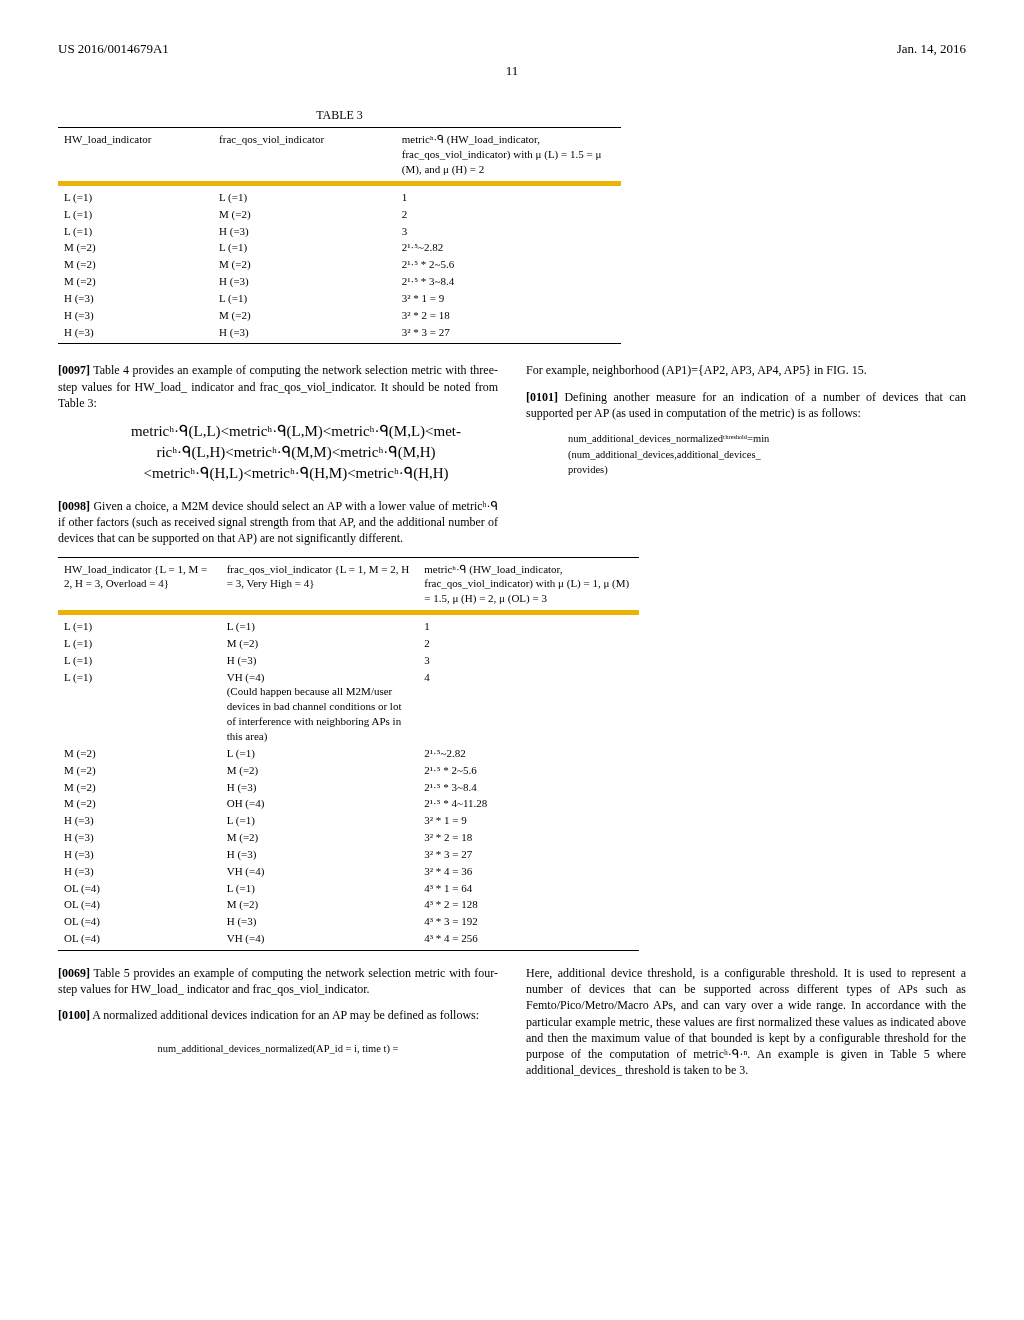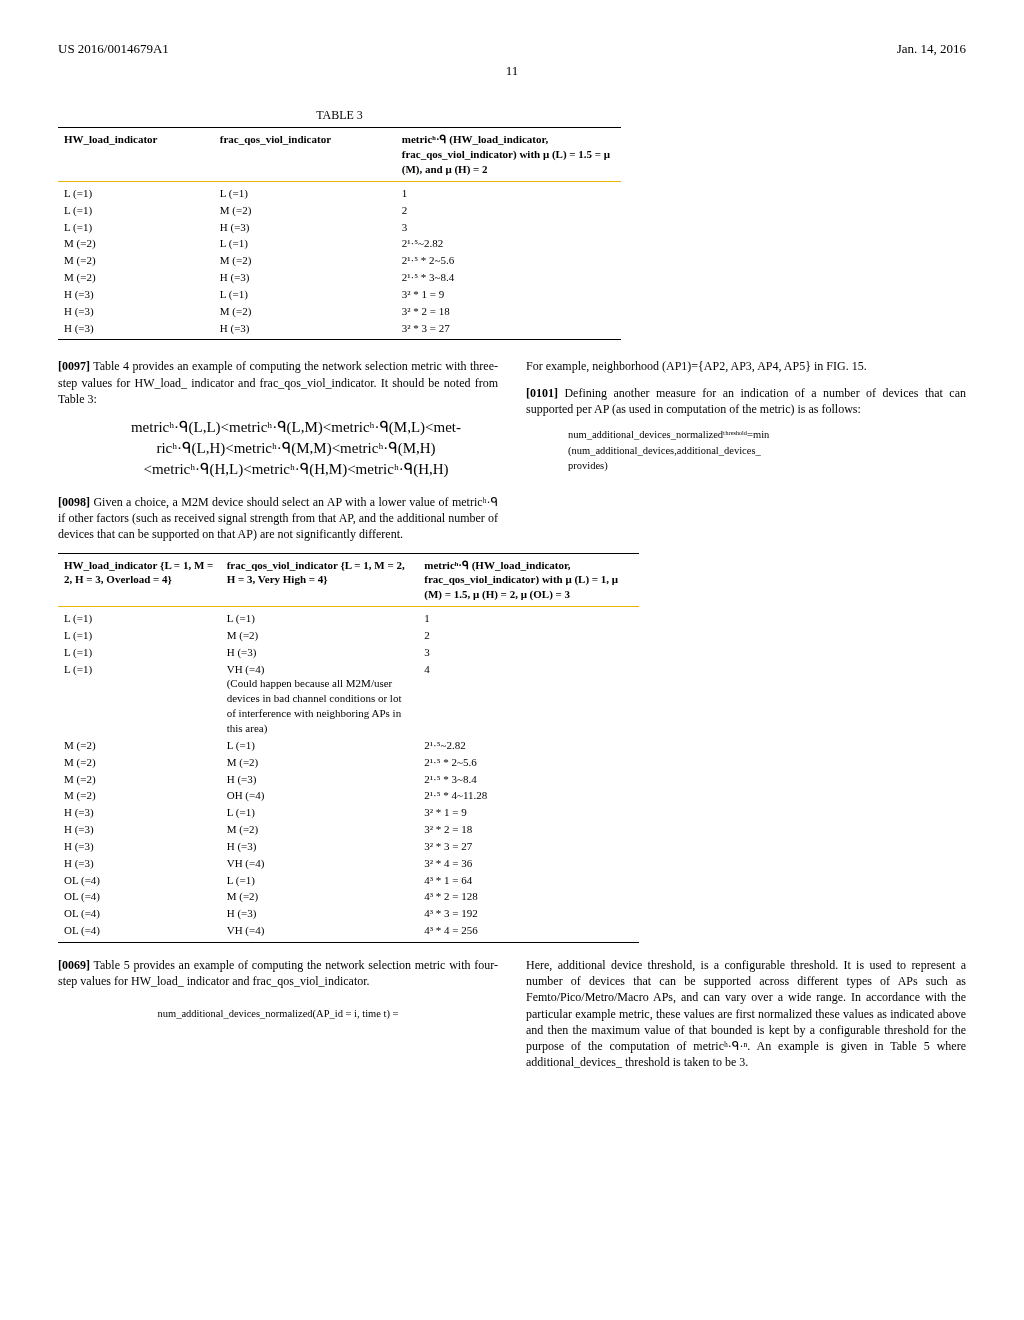--- a/index.html
+++ b/index.html
@@ -46,21 +46,21 @@
     font-size: 11px;
     margin: 0 auto 14px auto;
   }
   table.data th, table.data td {
     padding: 1px 6px;
     text-align: left;
     vertical-align: top;
     font-weight: normal;
   }
   table.data thead tr.topbar th { border-top: 1.5px solid #000; padding-top:4px;}
-  table.data thead tr.headrow th { border-bottom: 1px solid #eab308; padding-bottom:4px;font-weight:bold;}
+  table.data thead tr.headrow th { border-bottom: 5px solid #eab308; padding-bottom:4px;}
   table.data tbody tr:first-child td { padding-top:4px; }
   table.data tbody tr:last-child td { border-bottom: 1.5px solid #000; padding-bottom:4px;}
   .center-block {
     width: 62%;
     margin-bottom:18px;
   }
   .formula-block {
     font-size: 15px;
     text-align: center;
     margin: 10px 0 14px 36px;
@@ -257,20 +257,21 @@
           <td style="white-space: pre-line;">VH (=4)</td>
           <td style="white-space: pre-line;">4³ * 4 = 256</td>
         </tr>
       </tbody>
   </table>
 </div>
 
 <div class="columns">
   <div class="col">
     <p><span class="para-label">[0069]</span><span> Table 5 provides an example of computing the network selection metric with four-step values for HW_load_ indicator and frac_qos_viol_indicator.</span></p>
+    <p><span class="para-label">[0100]</span><span> A normalized additional devices indication for an AP may be defined as follows:</span></p>
     <div style="text-align:center; font-size:10.5px; margin-top:18px;">
       <div>num_additional_devices_normalized(AP_id = i, time t) =</div>
     </div>
   </div>
   <div class="col">
     <p>Here, additional device threshold, is a configurable threshold. It is used to represent a number of devices that can be supported across different types of APs such as Femto/Pico/Metro/Macro APs, and can vary over a wide range. In accordance with the particular example metric, these values are first normalized these values as indicated above and then the maximum value of that bounded is kept by a configurable threshold for the purpose of the computation of metricʰ·ᑫ·ⁿ. An example is given in Table 5 where additional_devices_ threshold is taken to be 3.</p>
   </div>
 </div>
 
 </body></html>

